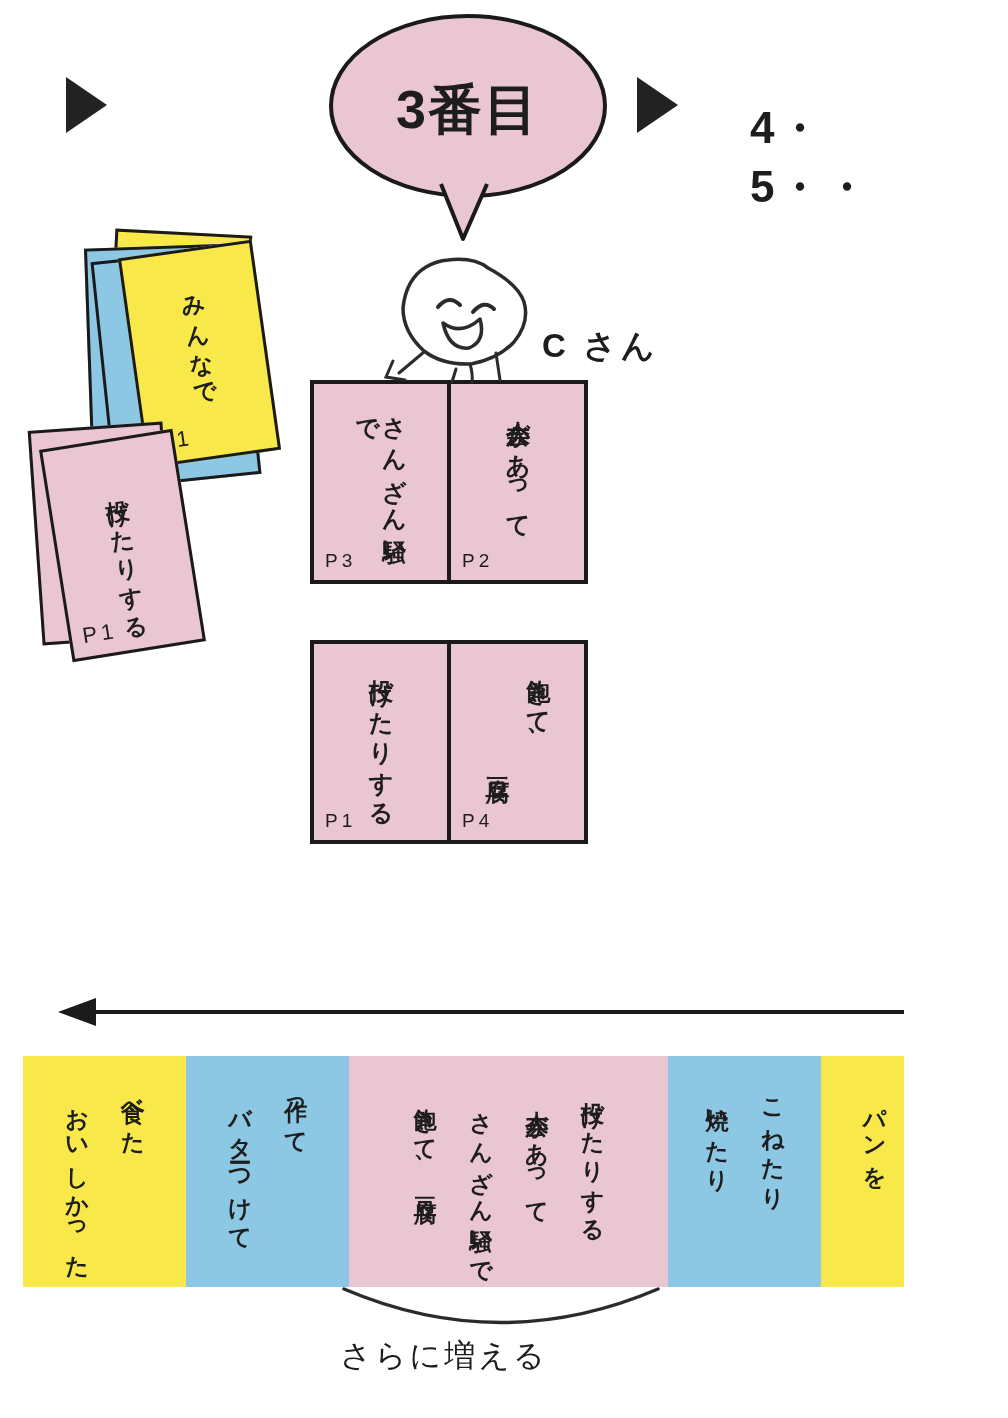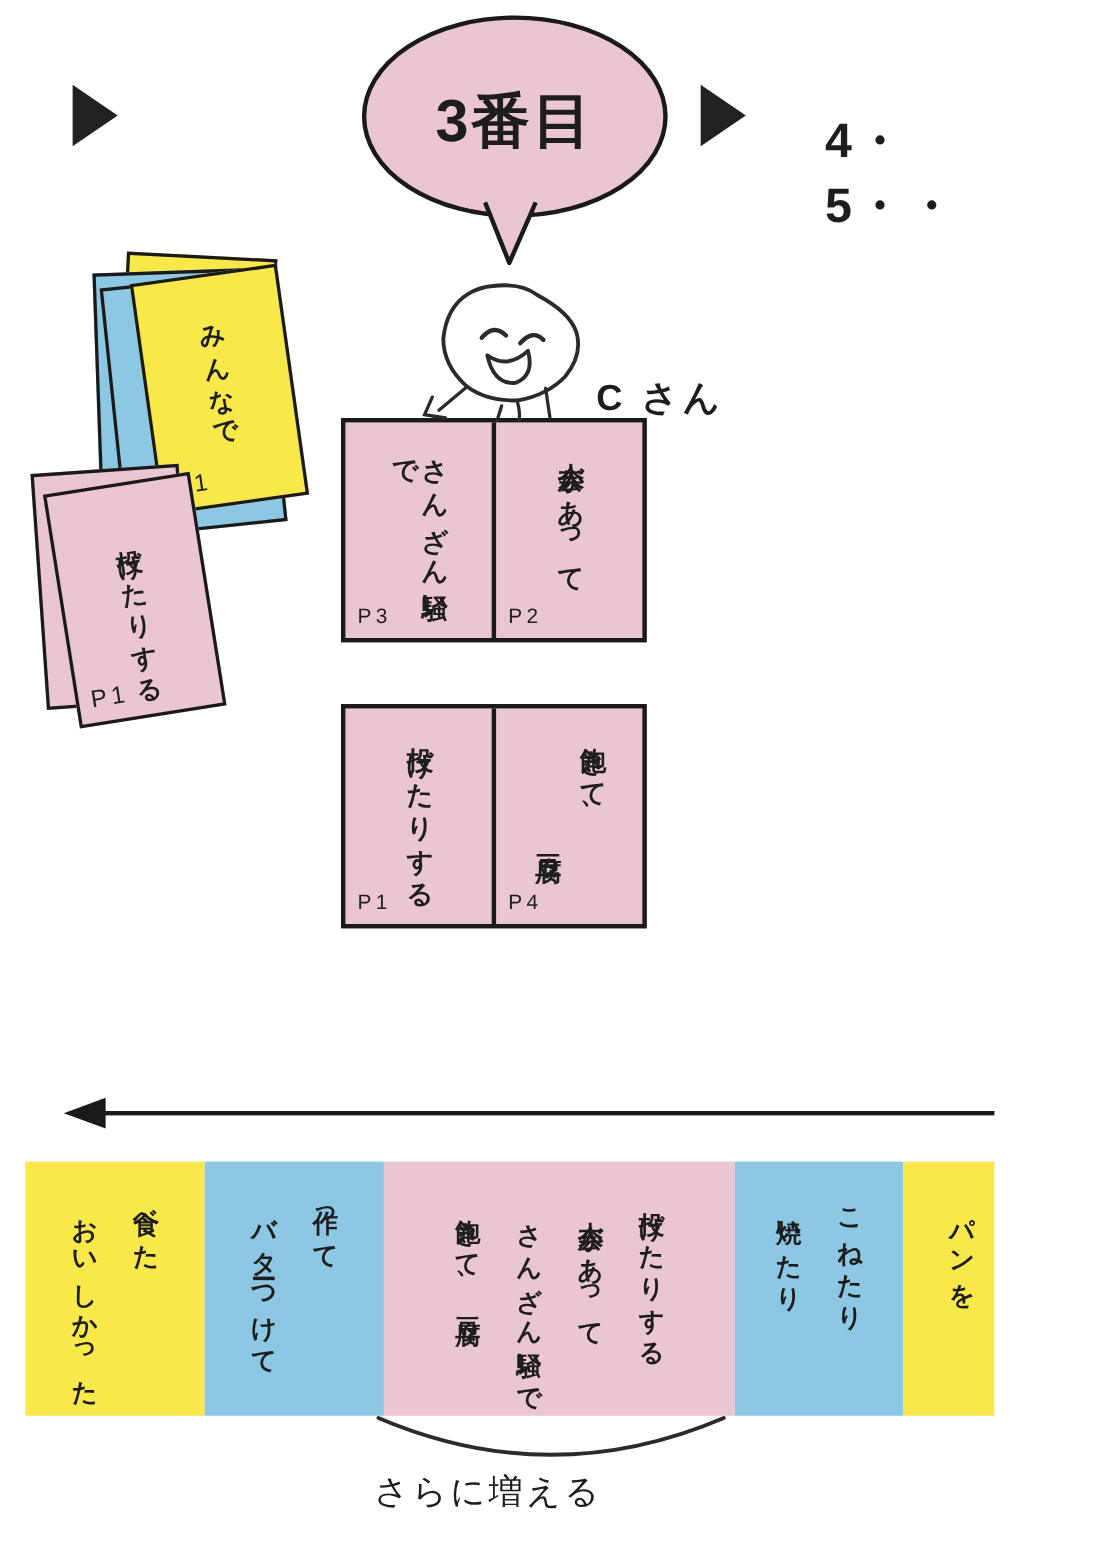--- a/index.html
+++ b/index.html
@@ -8,21 +8,21 @@
     font-family:"Liberation Sans","DejaVu Sans",sans-serif;color:#1d1d1d;
   }
   .abs{position:absolute;}
 
   
   .tri-right{width:0;height:0;border-top:28px solid transparent;border-bottom:28px solid transparent;border-left:41px solid #222222;}
   .bubble-text{left:322px;top:74px;width:292px;text-align:center;font-size:54px;font-weight:700;letter-spacing:2px;}
   .next-steps{left:750px;top:62px;font-size:44px;font-weight:700;letter-spacing:3px;margin-top:37px;}
 
   
-  .c-label{left:542px;top:340px;font-size:33px;font-weight:700;letter-spacing:4px;}
+  .c-label{left:542px;top:324px;font-size:33px;font-weight:700;letter-spacing:4px;}
 
   
   .spread{width:278px;height:204px;background:#eac5d2;border:4px solid #1a1a1a;box-sizing:border-box;display:flex;}
   .page{flex:1;position:relative;display:flex;justify-content:center;padding-top:17px;box-sizing:border-box;}
   .page.left{border-right:4px solid #1a1a1a;}
   .pageno{position:absolute;left:11px;bottom:8px;font-size:19px;letter-spacing:4px;font-weight:400;}
 
   
   .vtext{writing-mode:vertical-rl;font-weight:700;font-size:24px;letter-spacing:3px;line-height:1.12;}
   .vtext > div + div{margin-right:14px;}

